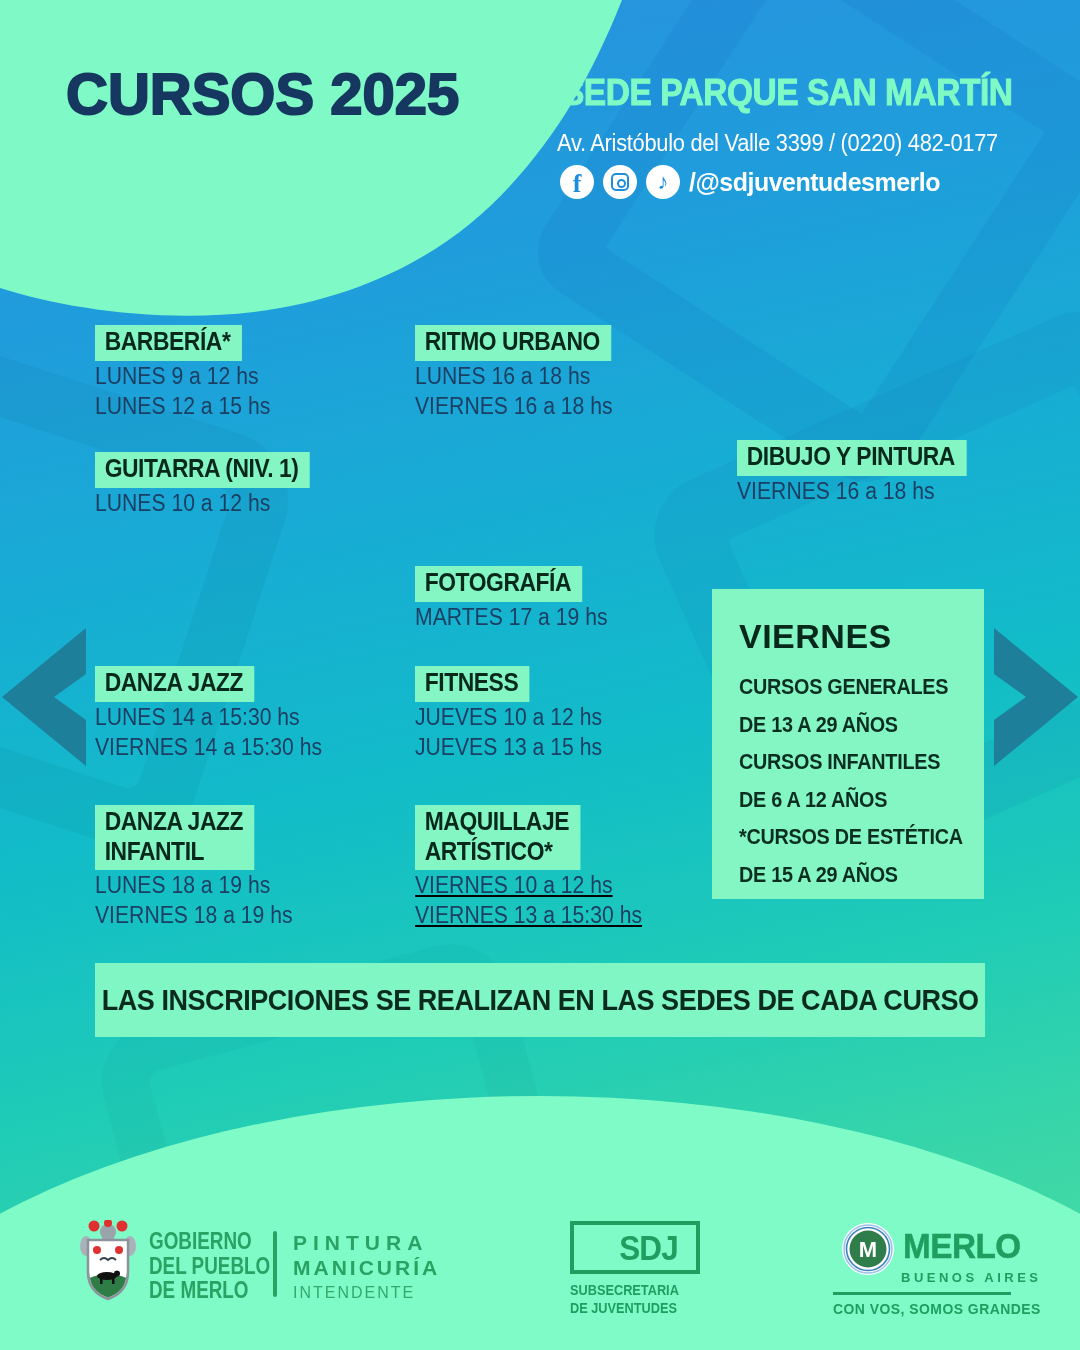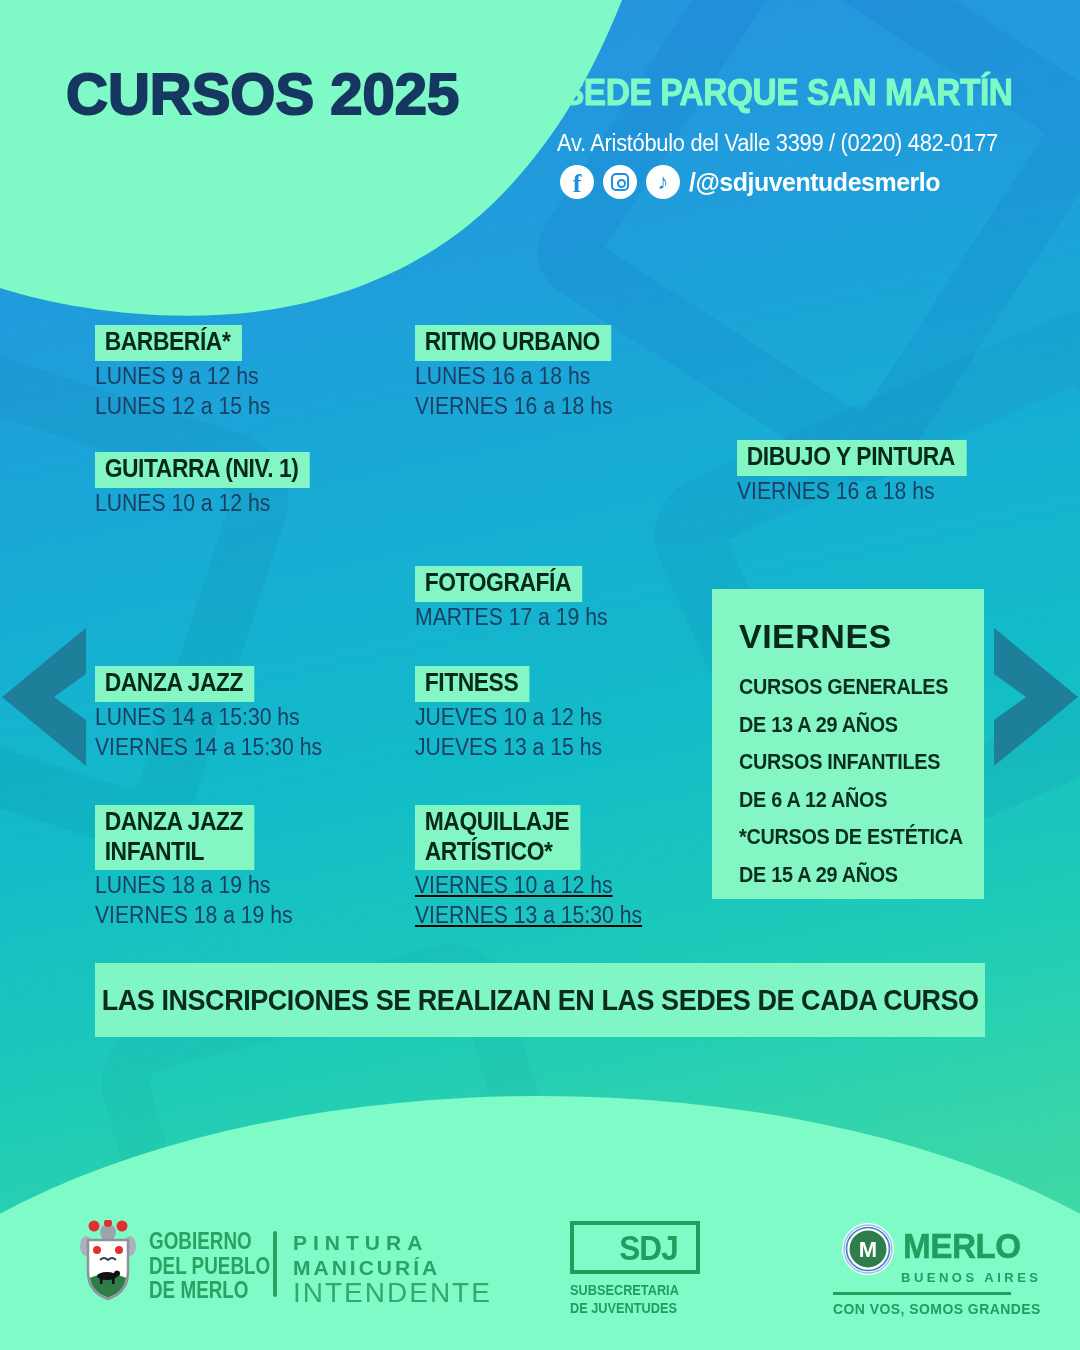--- a/index.html
+++ b/index.html
@@ -55,21 +55,21 @@
   .nav-prev { left:-4px; }
   .nav-next { left:992px; }
 
   
   .crest { position:absolute; left:76px; top:1220px; }
   .gob-text { position:absolute; left:149px; top:1229px; color:#2aa263; font-weight:bold; font-size:23px; line-height:24.5px; transform:scaleX(.82); transform-origin:left top; white-space:nowrap; }
   .foot-divider { position:absolute; left:273px; top:1231px; width:3.5px; height:66px; background:#2aa263; border-radius:2px; }
   .intend { position:absolute; left:293px; top:1230px; color:#2aa263; white-space:nowrap; }
   .intend .n1 { font-size:21px; font-weight:bold; letter-spacing:6px; line-height:25px; }
   .intend .n2 { font-size:21px; font-weight:bold; letter-spacing:3px; line-height:25px; }
-  .intend .role { font-size:28px; letter-spacing:2px; line-height:25px; color:#35a86e; }
+  .intend .role { font-size:16px; letter-spacing:2px; line-height:25px; color:#35a86e; }
   .sdj { position:absolute; left:570px; top:1221px; }
   .sdj-box { width:130px; height:53px; border:4px solid #1f9e60; display:flex; align-items:center; justify-content:center;padding-left:27px; }
   .sdj-acronym { font-size:35px; font-weight:bold; color:#1f9e60; transform:scaleX(.9); letter-spacing:-1px; }
   .sdj-sub { margin-top:7px; font-size:15px; font-weight:bold; color:#1f9e60; line-height:17.5px; transform:scaleX(.85); transform-origin:left top; white-space:nowrap; }
   .merlo { position:absolute; left:833px; top:1222px; }
   .merlo-top { display:flex; align-items:flex-start; }
   .merlo-badge { width:54px; height:54px; margin-left:8px; }
   .merlo-name { font-size:35px; font-weight:bold; color:#1f9e60; -webkit-text-stroke:0.5px #1f9e60; letter-spacing:-0.5px; transform:scaleX(.95); transform-origin:left top; margin-left:8px; margin-top:4px; }
   .merlo-region { font-size:13px; font-weight:bold; color:#1f9e60; letter-spacing:3.5px; margin-left:68px; margin-top:-6px; white-space:nowrap; }
   .merlo-rule { width:178px; height:2.5px; background:#1f9e60; margin-top:7px; }

